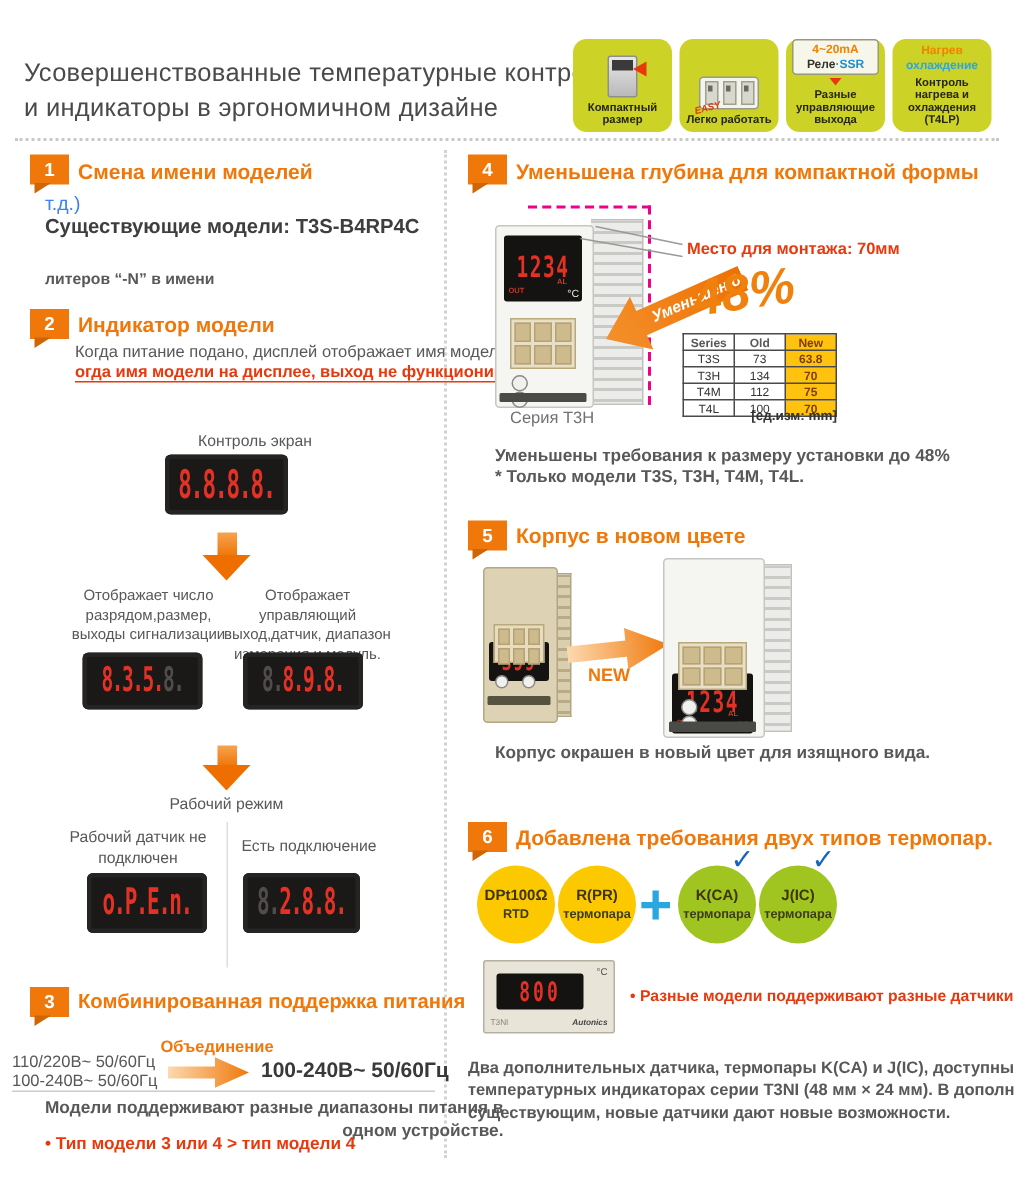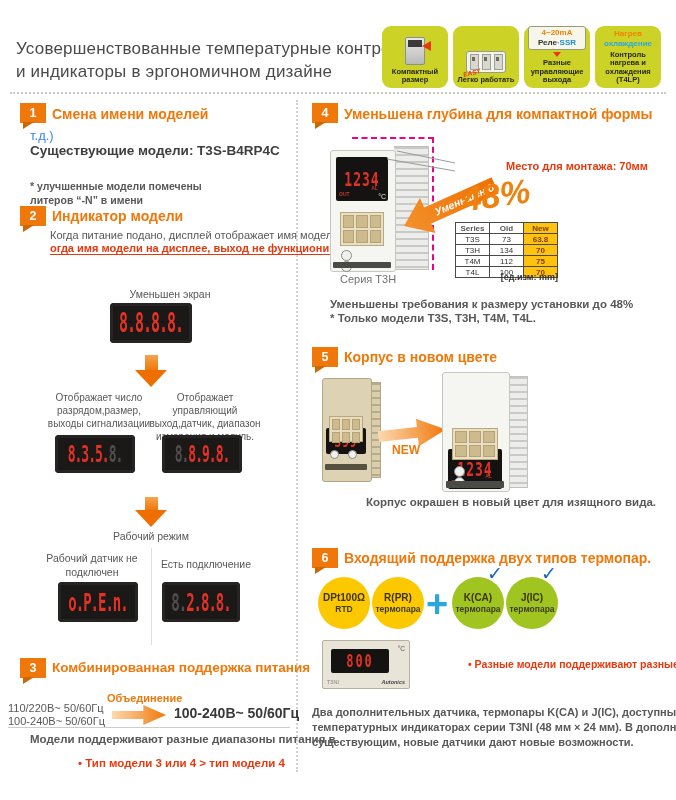--- a/index.html
+++ b/index.html
@@ -35,21 +35,21 @@
   .numbox{width:26px;height:20px;background:#f0780a;color:#fff;font-weight:bold;font-size:12.5px;
           text-align:center;line-height:20px;position:absolute;}
   .numbox::after{content:"";position:absolute;left:3px;bottom:-6px;width:0;height:0;
                  border-top:7px solid #cf6504;border-right:11px solid transparent;}
   .sectitle{position:absolute;font-weight:bold;font-size:14px;color:#f0780a;white-space:nowrap;}
   
   .b13{font-weight:normal;font-size:13px;color:#3b82f6;white-space:nowrap;}
   .b135{font-weight:bold;font-size:13.5px;color:#3f3d3d;white-space:nowrap;}
   .note{font-weight:bold;font-size:10.5px;color:#595757;line-height:1.3;}
   .p11{font-size:11px;color:#595757;white-space:nowrap;}
-  .red{color:#e8380d;margin-left:48px;}
+  .red{color:#e8380d;}
   .redline{font-size:11px;font-weight:bold;color:#e8380d;border-bottom:1px solid #e8380d;white-space:nowrap;}
   .cap{font-size:10px;color:#595757;text-align:center;line-height:1.3;}
   .cap2{font-size:10.5px;color:#595757;text-align:center;line-height:1.3;}
   
   .seg{display:flex;align-items:center;justify-content:center;background:#1b1918;border-radius:4px;
        box-shadow:inset 0 0 0 3px #262422;}
   .dg{font-family:"DejaVu Sans Mono",monospace;font-weight:bold;letter-spacing:-1px;transform:scaleY(1.75);}
   .lit{color:#e33225;} .dim{color:#504c4b;}
   .pd{font-family:"DejaVu Sans Mono",monospace;font-weight:bold;color:#e33225;transform:scaleY(1.5);letter-spacing:1px;}
   
@@ -138,30 +138,29 @@
   </div>
 
   <div class="abs hsep" style="left:10px;top:92px;width:656px;"></div>
   <div class="abs vsep" style="left:296px;top:100px;height:672px;"></div>
 
   <div class="numbox" style="left:20px;top:103px;">1</div>
   <div class="sectitle" style="left:52px;top:106px;">Смена имени моделей</div>
   <div class="abs b13" style="left:30px;top:128px;">т.д.)</div>
   <div class="abs b135" style="left:30px;top:143px;">Существующие модели: T3S-B4RP4C</div>
   <div class="abs note" style="left:30px;top:180px;">
-    <div>* улучшенные модели помечены</div>
     <div>литеров “-N” в имени</div>
   </div>
 
   <div class="numbox" style="left:20px;top:206px;">2</div>
   <div class="sectitle" style="left:52px;top:208px;">Индикатор модели</div>
   <div class="abs p11" style="left:50px;top:229px;">Когда питание подано, дисплей отображает имя модели</div>
   <div class="abs redline" style="left:50px;top:242px;">огда имя модели на дисплее, выход не функционирует.</div>
 
-  <div class="abs cap2" style="left:90px;top:288px;width:160px;">Уменьшен экран</div>
+  <div class="abs cap2" style="left:90px;top:288px;width:160px;">Контроль экран</div>
   <div class="abs seg" style="left:110px;top:303px;width:82px;height:40px;font-size:15px;">
     <span class="dg lit">8.</span>
       <span class="dg lit">8.</span>
       <span class="dg lit">8.</span>
       <span class="dg lit">8.</span>
   </div>
 
   <div class="abs" style="left:135px;top:355px;width:32px;">
     <div class="dstem"></div>
       <div class="dhead"></div>
@@ -209,20 +208,21 @@
   <div class="numbox" style="left:20px;top:658px;">3</div>
   <div class="sectitle" style="left:52px;top:660px;font-size:13.5px;text-align:right;">Комбинированная поддержка питания</div>
   <div class="abs" style="left:107px;top:692px;font-weight:bold;font-size:11px;color:#f0780a;">Объединение</div>
   <div class="abs p11" style="left:8px;top:702px;">110/220В~ 50/60Гц</div>
   <div class="abs p11" style="left:8px;top:715px;">100-240В~ 50/60Гц</div>
   <div class="abs rarrow" style="left:112px;top:704px;width:54px;height:22px;"></div>
   <div class="abs" style="left:174px;top:705px;font-weight:bold;font-size:14px;color:#3a3838;white-space:nowrap;">100-240В~ 50/60Гц</div>
   <div class="abs" style="left:8px;top:727px;width:282px;border-top:1px solid #ccc;"></div>
   <div class="abs" style="left:30px;top:732px;font-weight:600;font-size:11.5px;line-height:1.3;text-align:right;">
     <div>Модели поддерживают разные диапазоны питания в</div>
+    <div>одном устройстве.</div>
   </div>
   <div class="abs red" style="left:30px;top:757px;font-weight:bold;font-size:11.5px;">• Тип модели 3 или 4 &gt; тип модели 4</div>
 
   <div class="numbox" style="left:312px;top:103px;">4</div>
   <div class="sectitle" style="left:344px;top:106px;">Уменьшена глубина для компактной формы</div>
 
   <div class="abs dash-depth" style="left:352px;top:137px;width:80px;height:131px;"></div>
   <div class="abs vents" style="left:394px;top:146px;width:34px;height:122px;"></div>
   <div class="abs front" style="left:330px;top:150px;width:64px;height:120px;"></div>
   <div class="abs disp" style="left:336px;top:157px;width:52px;height:44px;">
@@ -325,24 +325,24 @@
       <span></span>
       <span></span>
     <span></span>
       <span></span>
       <span></span>
   </div>
   <div class="dial abs" style="left:454px;top:466px;"></div>
   <div class="dial abs" style="left:454px;top:477px;"></div>
   <div class="abs dbar" style="left:446px;top:481px;width:58px;height:7px;"></div>
 
-  <div class="abs bold115" style="left:330px;top:496px;margin-left:36px;">Корпус окрашен в новый цвет для изящного вида.</div>
+  <div class="abs bold115" style="left:330px;top:496px;">Корпус окрашен в новый цвет для изящного вида.</div>
 
   <div class="numbox" style="left:312px;top:548px;">6</div>
-  <div class="sectitle" style="left:344px;top:550px;">Входящий поддержка двух типов термопар.</div>
+  <div class="sectitle" style="left:344px;top:550px;">Добавлена требования двух типов термопар.</div>
 
   <div class="circle c-yellow" style="left:318px;top:577px;">
     <b>DPt100Ω</b>
       <i>RTD</i>
   </div>
   <div class="circle c-yellow" style="left:372px;top:577px;">
     <b>R(PR)</b>
       <i>термопара</i>
   </div>
   <div class="plus" style="left:426px;top:583px;">+</div>

